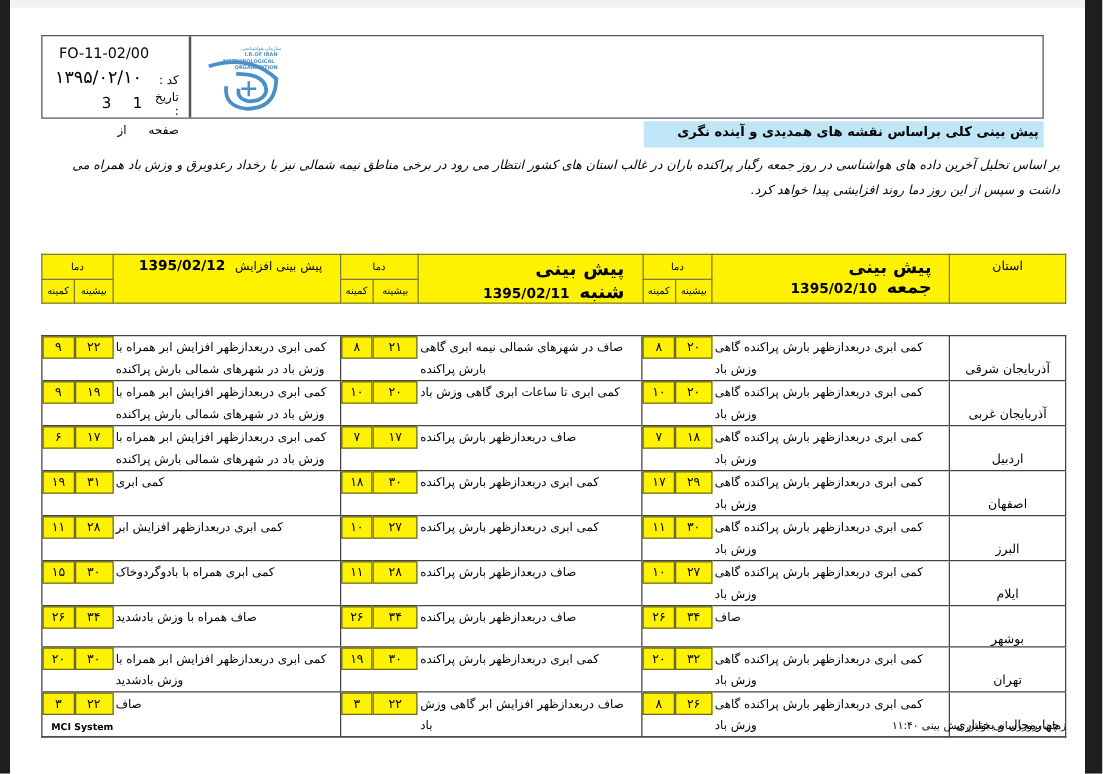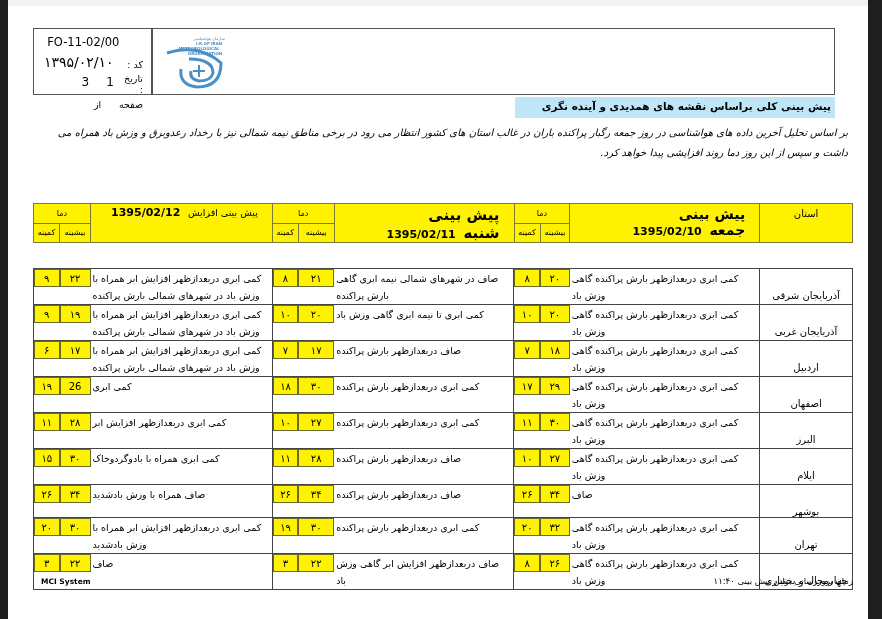--- a/index.html
+++ b/index.html
@@ -164,21 +164,21 @@
       </tr>
       <tr class="rowline" style="height: 35px;">
         <td class="prov">آذربایجان غربی</td>
         <td class="desc">کمی ابری دربعدازظهر بارش پراکنده گاهی وزش باد</td>
         <td class="num">
           <div class="y">۲۰</div>
         </td>
         <td class="num">
           <div class="y">۱۰</div>
         </td>
-        <td class="desc sepcol">کمی ابری تا نیمه ابری گاهی وزش باد</td>
+        <td class="desc sepcol">کمی ابری تا ساعات ابری گاهی وزش باد</td>
         <td class="num">
           <div class="y">۲۰</div>
         </td>
         <td class="num">
           <div class="y">۱۰</div>
         </td>
         <td class="desc sepcol">کمی ابری دربعدازظهر افزایش ابر همراه با وزش باد در شهرهای شمالی بارش پراکنده</td>
         <td class="num">
           <div class="y">۱۹</div>
         </td>
@@ -221,21 +221,21 @@
         </td>
         <td class="desc sepcol">کمی ابری دربعدازظهر بارش پراکنده</td>
         <td class="num">
           <div class="y">۳۰</div>
         </td>
         <td class="num">
           <div class="y">۱۸</div>
         </td>
         <td class="desc sepcol">کمی ابری</td>
         <td class="num">
-          <div class="y">26</div>
+          <div class="y">۳۱</div>
         </td>
         <td class="num leftedge">
           <div class="y">۱۹</div>
         </td>
       </tr>
       <tr class="rowline" style="height: 32px;">
         <td class="prov">البرز</td>
         <td class="desc">کمی ابری دربعدازظهر بارش پراکنده گاهی وزش باد</td>
         <td class="num">
           <div class="y">۳۰</div>

